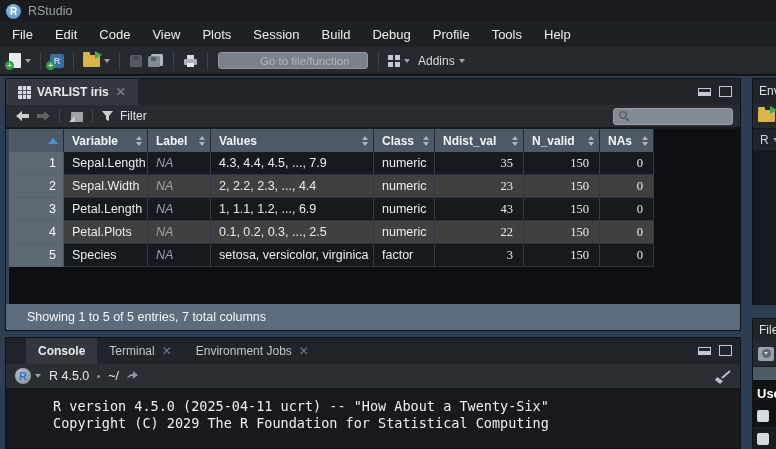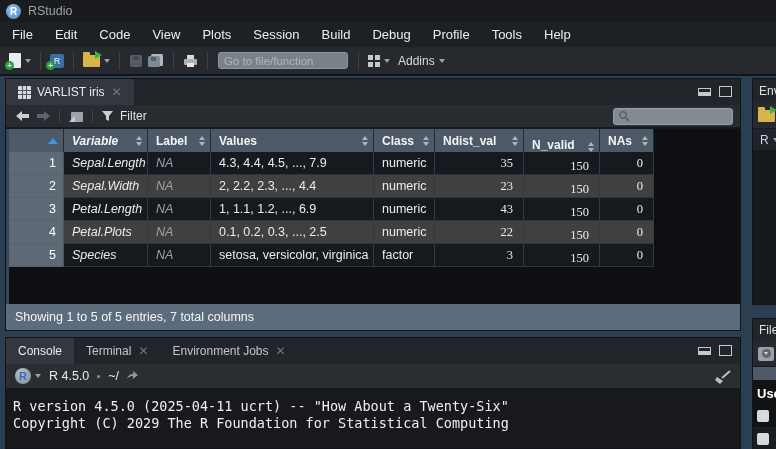--- a/index.html
+++ b/index.html
@@ -17,32 +17,32 @@
   .menu-item { color: #eceded; font-size: 13px; padding: 0 11px; height: 25px; line-height: 25px; }
 
   
   .toolbar { position: absolute; left: 0; top: 47px; width: 776px; height: 29px; background: #26292d; border-bottom: 2px solid #121417; display: flex; align-items: center; padding-left: 7px; }
   .tsep { width: 1px; height: 18px; background: #3d4146; margin: 0 7px; flex: none; }
   .tbtn { display: flex; align-items: center; margin: 0 2px; flex: none; }
   .caret { width: 0; height: 0; border-left: 3.5px solid transparent; border-right: 3.5px solid transparent; border-top: 4px solid #9aa1a8; margin-left: 4px; }
   .doc-icon { position: relative; width: 12px; height: 15px; background: #e9ecef; border-radius: 1px; }
   .plus-badge { position: absolute; left: -4px; bottom: -2px; width: 9px; height: 9px; border-radius: 50%; background: #2e9e44; color: #fff; font-size: 8px; line-height: 9px; text-align: center; font-weight: bold; }
   .cube-icon { position: relative; width: 14px; height: 14px; background: #3c6ea5; border-radius: 2px; color: #bcd4ea; font-size: 9px; font-weight: bold; text-align: center; line-height: 14px; }
-  .goto-box { display: flex; align-items: center; width: 130px; height: 17px; background: #79828b; border: 1px solid #8d959d; border-radius: 3px; margin: 0 3px; padding: 0 5px; }
+  .goto-box { display: flex; align-items: center; width: 150px; height: 17px; background: #79828b; border: 1px solid #8d959d; border-radius: 3px; margin: 0 3px; padding: 0 5px; gap: 36px; }
   .goto-box input { border: 0; background: transparent; outline: none; width: 118px; font-size: 11.5px; color: #2b3138; font-family: "Liberation Sans", sans-serif; }
   .goto-box input::placeholder { color: #aeb5bc; }
   .panes-grid { display: grid; grid-template-columns: 5px 5px; grid-template-rows: 5px 5px; gap: 2px; }
   .panes-grid i { background: #c3c9cf; }
   .addins-label { color: #d8dbde; font-size: 12px; margin-left: 4px; }
 
   
   .pane { position: absolute; background: #15181c; border: 1px solid #10131a; }
   .pane-tabbar { display: flex; align-items: flex-end; background: #212429; position: relative; }
   .tab { display: flex; align-items: center; height: 100%; padding: 0 12px; font-size: 12px; color: #c2c6ca; }
-  .tab.active { background: #34383e; color: #e8eaec; }
+  .tab.active { background: #34383e; color: #e8eaec; font-weight: bold; }
   .close-x { color: #73797f; font-size: 12px; margin-left: 7px; }
   .minmax { position: absolute; right: 8px; top: 7px; display: flex; gap: 8px; align-items: center; }
   .min-ic { width: 13px; height: 8px; border: 1px solid #c3c9cf; border-bottom-width: 4px; }
   .max-ic { width: 13px; height: 11px; border: 1.5px solid #c3c9cf; }
 
   
   #source-pane { left: 5px; top: 78px; width: 736px; height: 253px; }
   #source-pane .pane-tabbar { height: 26px; }
   .grid-glyph { width: 13px; height: 13px; margin-right: 6px; background:
       linear-gradient(#50565c, #50565c) 4px 0/1px 100% no-repeat,
@@ -63,37 +63,37 @@
   .sorter .cu { width: 0; height: 0; border-left: 3.5px solid transparent; border-right: 3.5px solid transparent; border-bottom: 4px solid #aeb6bd; }
   .sorter .cd { width: 0; height: 0; border-left: 3.5px solid transparent; border-right: 3.5px solid transparent; border-top: 4px solid #aeb6bd; }
   .tri-up-blue { width: 0; height: 0; border-left: 5px solid transparent; border-right: 5px solid transparent; border-bottom: 6px solid #3f96e0; }
   .row { display: flex; margin-left: 3px; width: 645px; height: 23px; }
   .cell { display: flex; align-items: center; padding: 0 8px; border-right: 1px solid #2d3b4a; border-bottom: 1px solid #2b3542; font-size: 12.5px; color: #e9ecef; overflow: hidden; white-space: nowrap; }
   .row.odd .cell { background: #16191e; }
   .row.even .cell { background: #404040; }
   .num-cell { background: #5d6974 !important; justify-content: flex-end; padding-right: 7px; color: #fff; border-right: 1px solid #49545f; border-bottom: 1px solid #566270; }
   .na-val { font-style: italic; color: #9aa1a9; }
   .r { justify-content: flex-end; padding-right: 10px; font-family: Liberation Serif, serif; }
-  .c-num { width: 55px; } .c-var { width: 84px; font-style: italic; } .c-lab { width: 63px; } .c-val { width: 163px; }
-  .c-cls { width: 61px; } .c-nd { width: 89px; } .c-nv { width: 76px; align-items: flex-end; } .c-na { width: 54px; }
-  .status-bar { position: absolute; left: 0; right: 0; bottom: 0; height: 26px; background: #5d6c7c; color: #f4f6f8; font-size: 12.5px; display: flex; align-items: center; padding-left: 9px; }
+  .c-num { width: 55px; } .c-var { width: 84px; } .c-lab { width: 63px; } .c-val { width: 163px; }
+  .c-cls { width: 61px; } .c-nd { width: 89px; } .c-nv { width: 76px; } .c-na { width: 54px; }
+  .status-bar { position: absolute; left: 0; right: 0; bottom: 0; height: 26px; background: #5d6c7c; color: #f4f6f8; font-size: 12.5px; display: flex; align-items: center; padding-left: 21px; }
 
   
   .nav-arrows { display: flex; align-items: center; gap: 6px; }
 
   
   #console-pane { left: 5px; top: 337px; width: 736px; height: 112px; }
-  #console-pane .pane-tabbar { height: 26px; }
+  #console-pane .pane-tabbar { height: 26px; padding-left: 20px; }
   .console-toolbar { height: 25px; background: #2a2d32; border-bottom: 1px solid #17191c; display: flex; align-items: center; padding-left: 9px; position: relative; }
   .rball { width: 16px; height: 16px; border-radius: 50%; background: radial-gradient(circle at 35% 30%, #b9c2ca, #7f8a93); color: #2f6fbe; font-size: 11px; font-weight: bold; display: flex; align-items: center; justify-content: center; }
   .rver { color: #e7e9eb; font-size: 12.5px; margin-left: 8px; }
   .dot-sep { width: 3px; height: 3px; border-radius: 50%; background: #8b9196; margin: 0 8px; }
   .wd { color: #e7e9eb; font-size: 12.5px; }
   .console-body { position: absolute; left: 0; right: 0; top: 51px; bottom: 0; background: #17191d; padding: 9px 0 0 7px; }
-  .console-body div { font-family: "DejaVu Sans Mono", monospace; font-size: 13.5px; line-height: 16.5px; color: #edeff1; white-space: pre; }
+  .console-body div { font-family: "DejaVu Sans Mono", monospace; font-size: 13.5px; line-height: 16.5px; color: #edeff1; white-space: pre; margin-left: 40px; }
 
   
   #env-pane { left: 752px; top: 78px; width: 24px; height: 227px; border-right: 0; }
   #env-pane .inner, #files-pane .inner { width: 90px; }
   .rp-tabbar { height: 24px; background: #212429; display: flex; align-items: center; padding-left: 6px; color: #dfe2e5; font-size: 12px; }
   .rp-toolbar { height: 26px; background: #26292e; border-bottom: 1px solid #17191c; display: flex; align-items: center; padding-left: 5px; }
   .r-row { height: 22px; background: #202329; border-bottom: 1px solid #14161a; display: flex; align-items: center; padding-left: 7px; color: #ced2d6; font-size: 12px; }
   .rp-content { background: #0d0f12; height: 100%; }
   #files-pane { left: 752px; top: 318px; width: 24px; height: 131px; border-right: 0; }
   #files-pane .rp-tabbar { height: 22px; }

